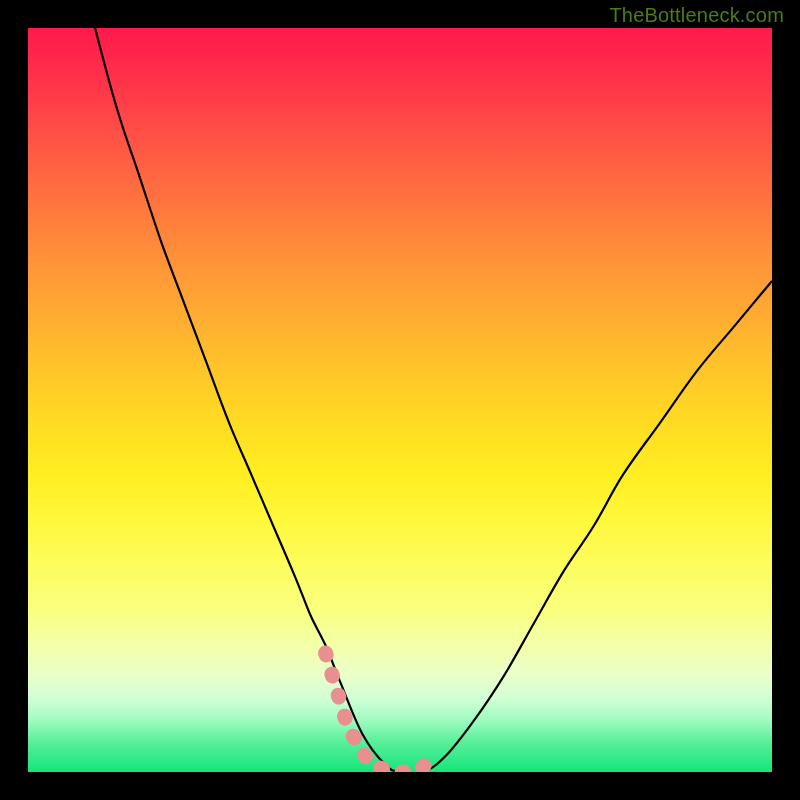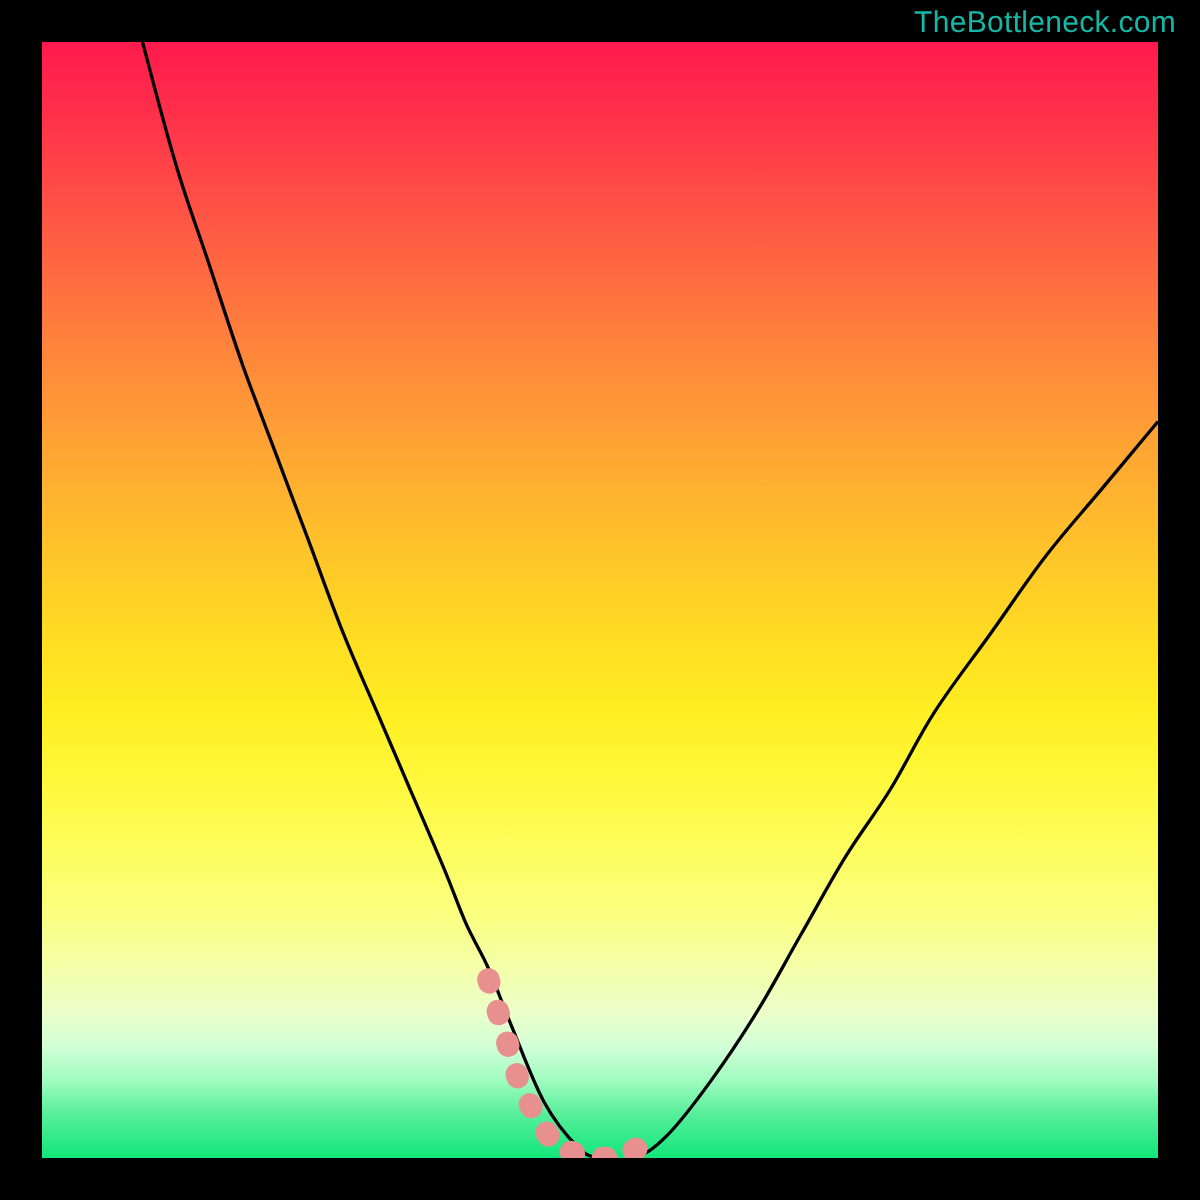--- a/index.html
+++ b/index.html
@@ -46,21 +46,21 @@
       #a0fcc0 93%,
       #58ef9a 96%,
       #13e67b 100%
     );
   }
 
   .watermark {
     position: absolute;
     top: 4px;
     right: 16px;
-    color: #14b8a6;
+    color: #4d7c0f;
     font-size: 20px;
     letter-spacing: 0.2px;
     font-weight: 400;
     user-select: none;
   }
 
   svg.chart {
     position: absolute;
     left: 0; top: 0;
     width: 100%; height: 100%;

